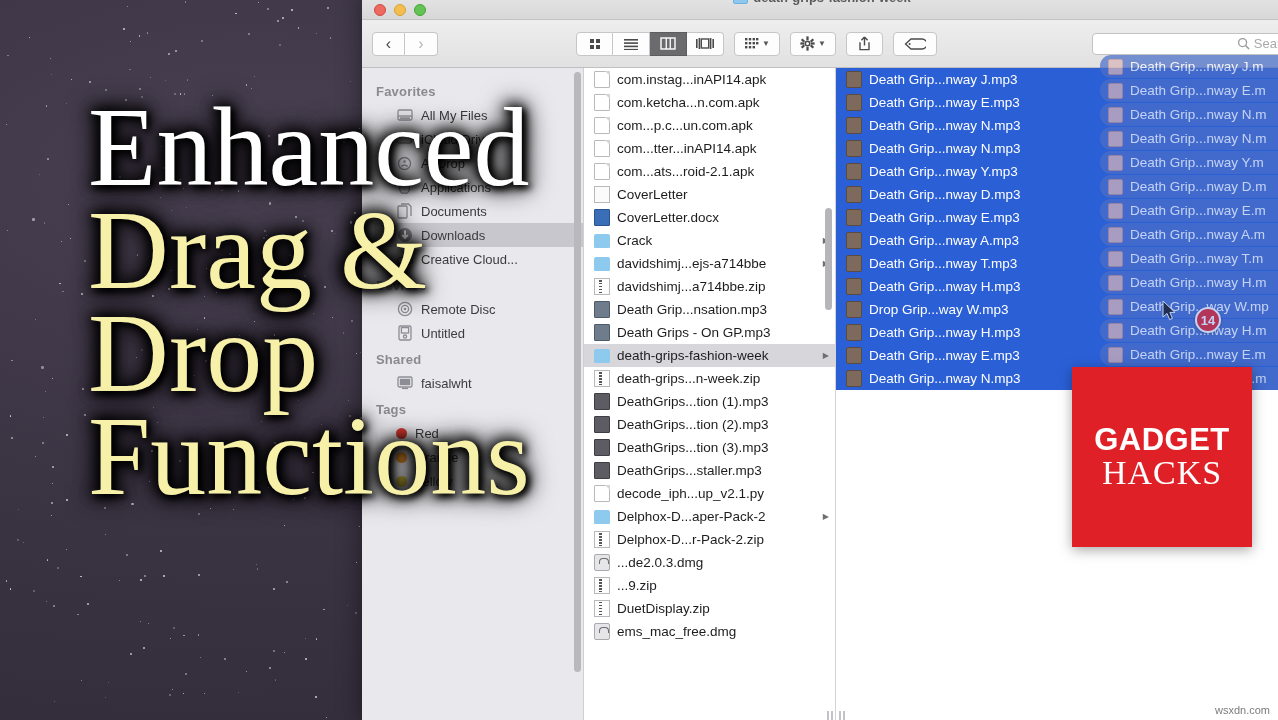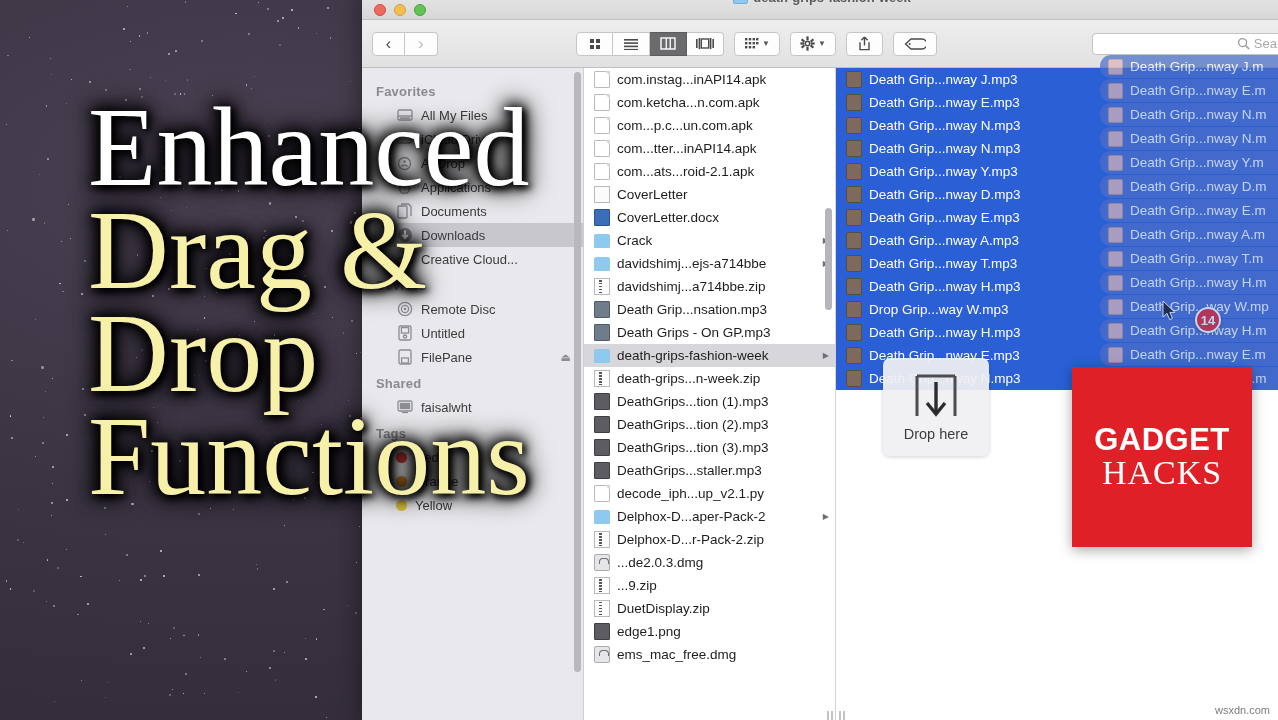--- a/index.html
+++ b/index.html
@@ -769,30 +769,20 @@
             <div class="sb-item">
               <span class="sb-ico">
                 <svg width="14" height="16" viewBox="0 0 14 16">
                   <rect x="1" y="1" width="12" height="14" rx="1.4" style="fill:none;stroke:#8d8d95;stroke-width:1.3"></rect>
                   <rect x="3.4" y="2.6" width="7.2" height="5.4" style="fill:none;stroke:#8d8d95;stroke-width:1.3"></rect>
                   <circle cx="7" cy="11.6" r="1.6" style="fill:none;stroke:#8d8d95;stroke-width:1.3"></circle>
                 </svg>
               </span>
               <span>Untitled</span>
             </div>
-            <div class="sb-item">
-              <span class="sb-ico">
-                <svg width="14" height="16" viewBox="0 0 14 16">
-                  <rect x="1" y="1" width="12" height="14" rx="1.4" style="fill:none;stroke:#8d8d95;stroke-width:1.3"></rect>
-                  <rect x="3.6" y="9" width="6.8" height="5" style="fill:none;stroke:#8d8d95;stroke-width:1.3"></rect>
-                </svg>
-              </span>
-              <span>FilePane</span>
-              <span class="eject">⏏</span>
-            </div>
             <div class="sb-head">Shared</div>
             <div class="sb-item">
               <span class="sb-ico">
                 <svg width="16" height="14" viewBox="0 0 16 14">
                   <rect x="1" y="1" width="14" height="10" rx="1.4" style="fill:none;stroke:#8d8d95;stroke-width:1.3"></rect>
                   <rect x="2.8" y="2.8" width="10.4" height="6.4" fill="#8d8d95"></rect>
                   <rect x="5" y="11.8" width="6" height="1.3" fill="#8d8d95"></rect>
                 </svg>
               </span>
               <span>faisalwht</span>
@@ -912,24 +902,20 @@
               </div>
               <div class="row">
                 <span class="fico zip"></span>
                 <span class="fname">...9.zip</span>
               </div>
               <div class="row">
                 <span class="fico zip"></span>
                 <span class="fname">DuetDisplay.zip</span>
               </div>
               <div class="row">
-                <span class="fico img"></span>
-                <span class="fname">edge1.png</span>
-              </div>
-              <div class="row">
                 <span class="fico dmg"></span>
                 <span class="fname">ems_mac_free.dmg</span>
               </div>
             </div>
           <div class="col-scroll"></div>
           <div class="resize-grip" style="right:1px">
               <b></b>
               <b></b>
             </div>
         </div>
@@ -996,28 +982,20 @@
           <div class="resize-grip" style="left:1px">
               <b></b>
               <b></b>
             </div>
         </div>
 
       </div>
     </div>
   </div>
 
-  <div class="drophere">
-    <svg class="drop-ico" viewBox="0 0 54 52">
-      <path d="M8 4 V44 M8 4 H46 M46 4 V44" fill="none" stroke="#4c4c50" stroke-width="3"></path>
-      <line x1="27" y1="10" x2="27" y2="40" stroke="#2c2c30" stroke-width="3.4"></line>
-      <path d="M18 31 L27 42 L36 31" fill="none" stroke="#2c2c30" stroke-width="3.4"></path>
-    </svg>
-    <div class="drop-label">Drop here</div>
-  </div>
 
   <div class="ghost">
     <div id="ghost-mount">
         <div class="grow">
           <span class="gico"></span>
           <span>Death Grip...nway J.m</span>
         </div>
         <div class="grow">
           <span class="gico"></span>
           <span>Death Grip...nway E.m</span>

